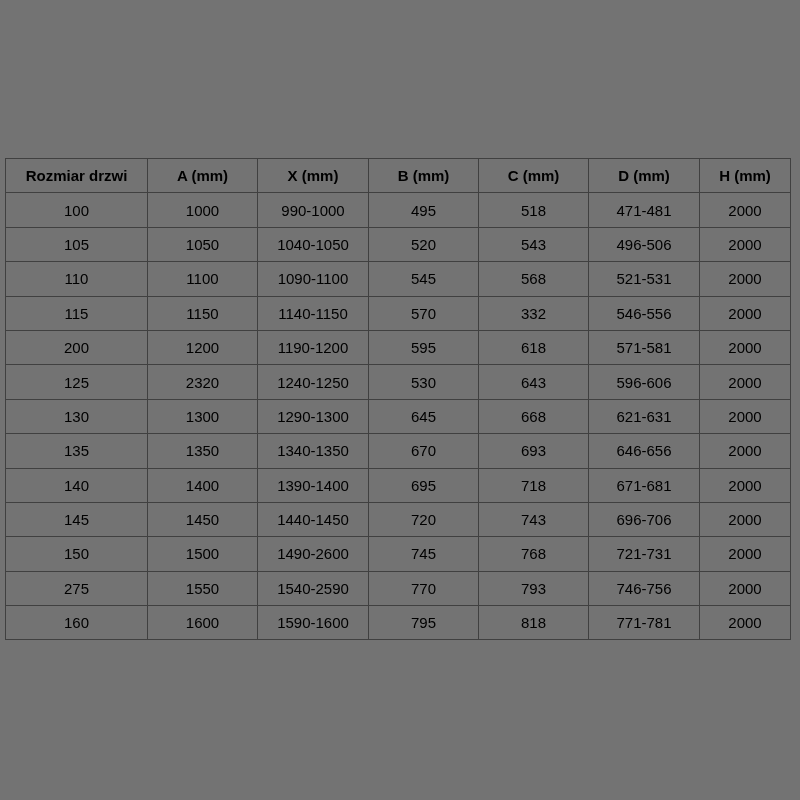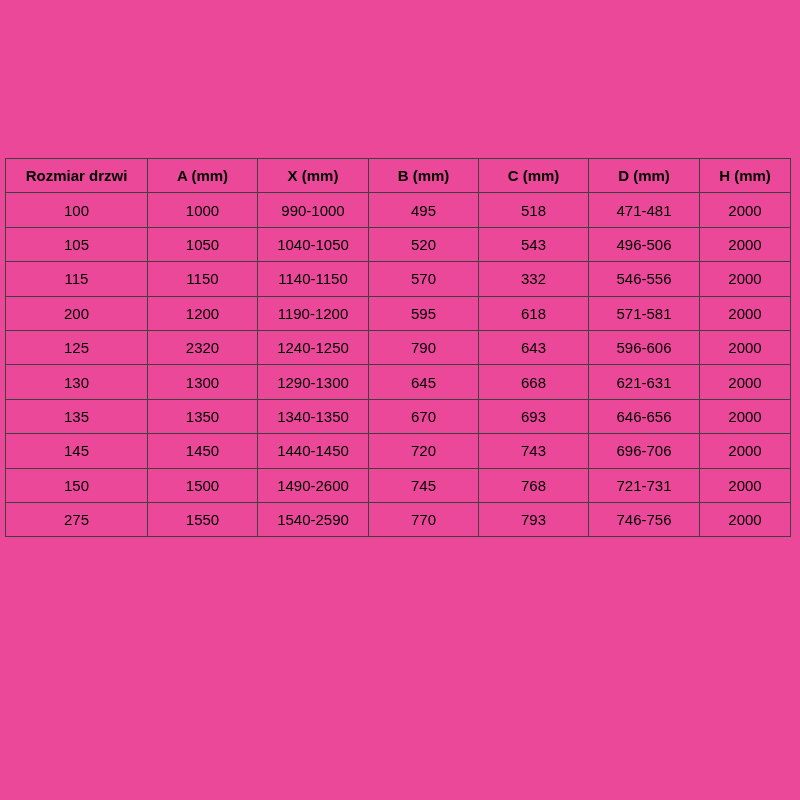--- a/index.html
+++ b/index.html
@@ -7,21 +7,21 @@
     width: 800px;
     height: 800px;
     background: #ffffff;
     font-family: "Liberation Sans", sans-serif;
     overflow: hidden;
   }
   .page {
     position: relative;
     width: 800px;
     height: 800px;
-    background: #ec4899;
+    background: #737373;
   }
   .size-table {
     position: absolute;
     left: 5px;
     top: 158px;
     width: 785px;
     border-collapse: collapse;
     table-layout: fixed;
   }
   .size-table th,
@@ -81,20 +81,29 @@
         <tr>
           <td>105</td>
           <td>1050</td>
           <td>1040-1050</td>
           <td>520</td>
           <td>543</td>
           <td>496-506</td>
           <td>2000</td>
         </tr>
         <tr>
+          <td>110</td>
+          <td>1100</td>
+          <td>1090-1100</td>
+          <td>545</td>
+          <td>568</td>
+          <td>521-531</td>
+          <td>2000</td>
+        </tr>
+        <tr>
           <td>115</td>
           <td>1150</td>
           <td>1140-1150</td>
           <td>570</td>
           <td>332</td>
           <td>546-556</td>
           <td>2000</td>
         </tr>
         <tr>
           <td>200</td>
@@ -102,41 +111,50 @@
           <td>1190-1200</td>
           <td>595</td>
           <td>618</td>
           <td>571-581</td>
           <td>2000</td>
         </tr>
         <tr>
           <td>125</td>
           <td>2320</td>
           <td>1240-1250</td>
-          <td>790</td>
+          <td>530</td>
           <td>643</td>
           <td>596-606</td>
           <td>2000</td>
         </tr>
         <tr>
           <td>130</td>
           <td>1300</td>
           <td>1290-1300</td>
           <td>645</td>
           <td>668</td>
           <td>621-631</td>
           <td>2000</td>
         </tr>
         <tr>
           <td>135</td>
           <td>1350</td>
           <td>1340-1350</td>
           <td>670</td>
           <td>693</td>
           <td>646-656</td>
+          <td>2000</td>
+        </tr>
+        <tr>
+          <td>140</td>
+          <td>1400</td>
+          <td>1390-1400</td>
+          <td>695</td>
+          <td>718</td>
+          <td>671-681</td>
           <td>2000</td>
         </tr>
         <tr>
           <td>145</td>
           <td>1450</td>
           <td>1440-1450</td>
           <td>720</td>
           <td>743</td>
           <td>696-706</td>
           <td>2000</td>
@@ -152,15 +170,24 @@
         </tr>
         <tr>
           <td>275</td>
           <td>1550</td>
           <td>1540-2590</td>
           <td>770</td>
           <td>793</td>
           <td>746-756</td>
           <td>2000</td>
         </tr>
+        <tr>
+          <td>160</td>
+          <td>1600</td>
+          <td>1590-1600</td>
+          <td>795</td>
+          <td>818</td>
+          <td>771-781</td>
+          <td>2000</td>
+        </tr>
       </tbody>
   </table>
 </div>
 
 </body></html>

